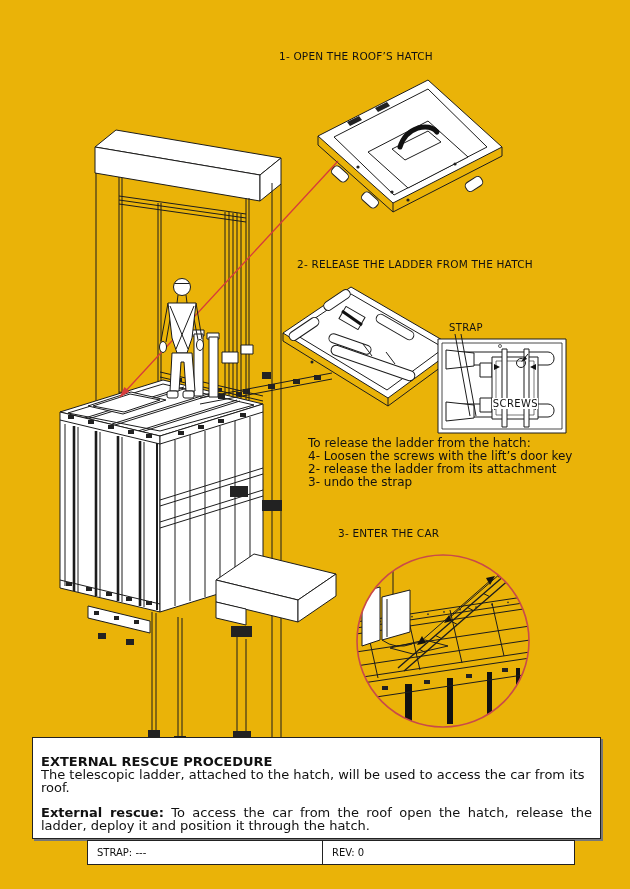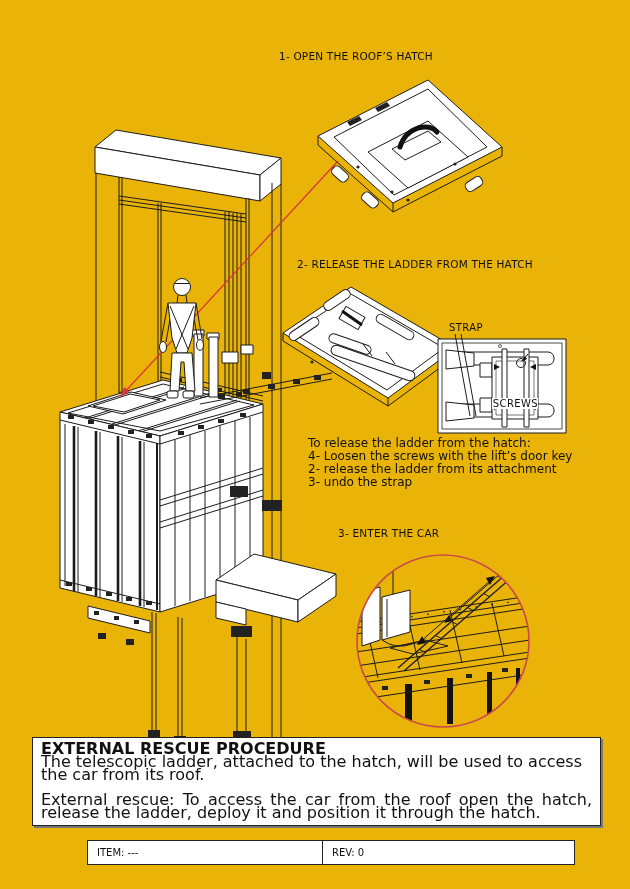--- a/index.html
+++ b/index.html
@@ -5,24 +5,24 @@
   html,body{margin:0;padding:0;background:#fff;}
   .page{position:relative;width:630px;height:889px;background:#eab308;overflow:hidden;
         font-family:"DejaVu Sans","Liberation Sans",sans-serif;color:#1c1c1c;}
   .art{position:absolute;left:0;top:0;pointer-events:none;}
   .t{position:absolute;white-space:nowrap;}
   .title{font-size:10.5px;letter-spacing:.2px;color:#111;}
   .small-label{font-size:10px;letter-spacing:.4px;color:#111;}
   .instr{font-size:12px;line-height:13px;color:#111;}
   .rescue-box{position:absolute;left:32px;top:737px;width:569px;box-sizing:border-box;
       border:1px solid #222;box-shadow:2px 2px 0 #777;background:#fff;
-      padding:4px 8px 6px 8px;font-size:16px;line-height:13px;color:#111;}
+      padding:17px 8px 6px 8px;font-size:13px;line-height:13px;color:#111;}
   .rb-title{font-weight:bold;}
   .rb-para{margin-top:12px;text-align:justify;}
-  .b{font-weight:normal;}
+  .b{font-weight:bold;}
   .ftable{position:absolute;left:87px;top:840px;width:488px;height:25px;display:flex;
       border:1px solid #222;box-sizing:border-box;background:#fff;}
   .fcell{box-sizing:border-box;display:flex;align-items:center;padding-left:9px;
       font-size:10px;color:#111;border-right:1px solid #222;}
   .c1{width:235px;}
   .c2{width:135px;}
   .c3{width:118px;border-right:none;}
 </style>
 </head>
 <body>
@@ -336,17 +336,17 @@
 
 <div class="t title" style="left:338px;top:527px">3- ENTER THE CAR</div>
 
 <div class="rescue-box">
   <div class="rb-title">EXTERNAL RESCUE PROCEDURE</div>
   <div>The telescopic ladder, attached to the hatch, will be used to access the car from its roof.</div>
   <div class="rb-para"><span class="b">External rescue:</span> <span>To access the car from the roof open the hatch, release the ladder, deploy it and position it through the hatch.</span></div>
 </div>
 
 <div class="ftable">
-  <div class="fcell c1">ITEM: ---</div>
+  <div class="fcell c1">STRAP: ---</div>
   <div class="fcell c3">REV: 0</div>
 </div>
 
 </div>
 
 </body></html>

